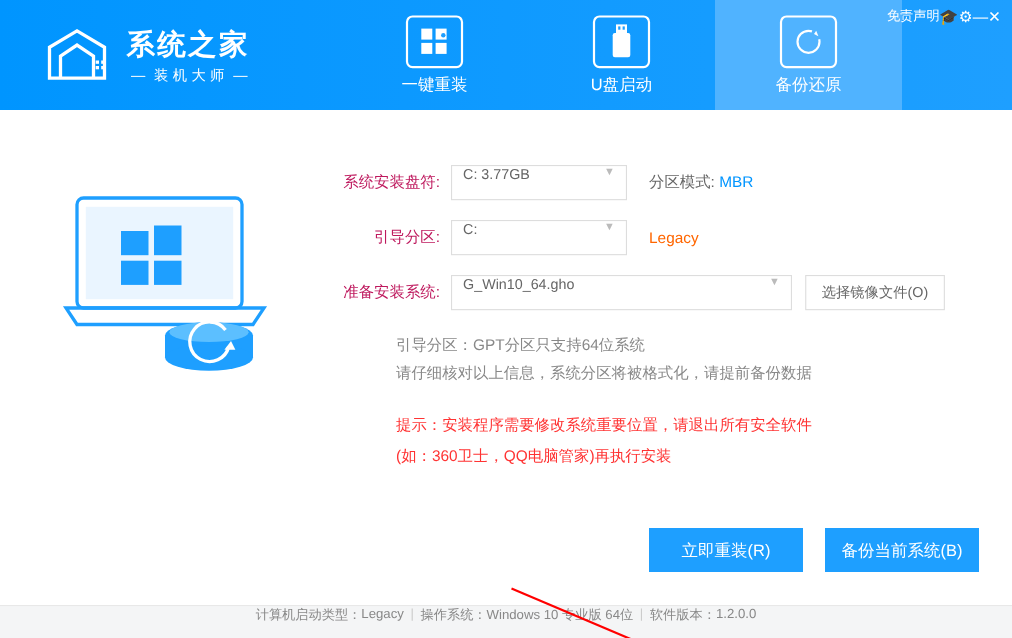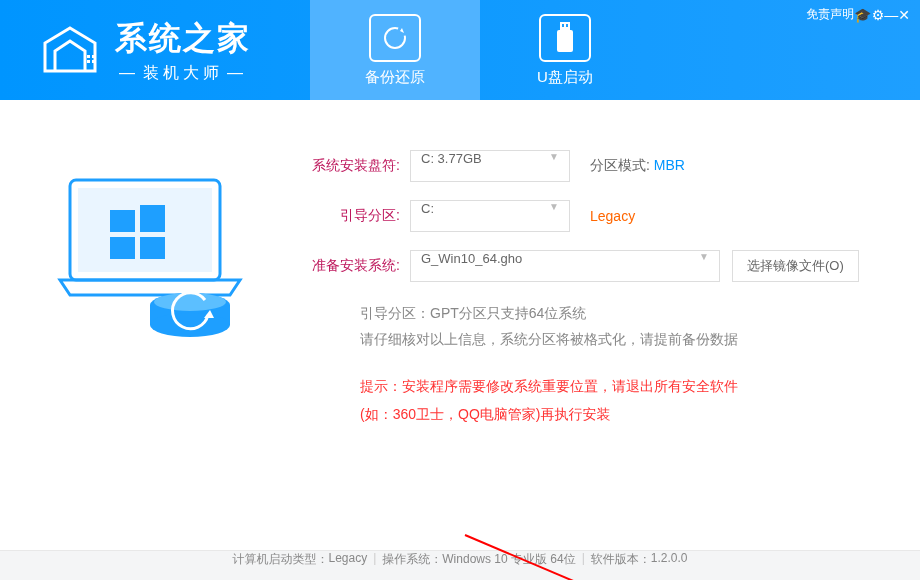--- a/index.html
+++ b/index.html
@@ -2,22 +2,22 @@
 <html><head>
   <meta charset="utf-8">
   <style>
     * { margin: 0; padding: 0; box-sizing: border-box; font-family: "Microsoft YaHei", sans-serif; }
     body { width: 920px; height: 580px; background: #fff; overflow: hidden; position: relative; }
     
     .header { height: 100px; background: linear-gradient(to right, #0095ff, #1e9fff); display: flex; align-items: center; }
     .logo-area { display: flex; align-items: center; padding-left: 35px; width: 310px; }
     .logo-icon { width: 70px; height: 55px; position: relative; }
     .logo-text { margin-left: 10px; }
-    .logo-title { color: #fff; font-size: 32px; font-weight: bold; letter-spacing: 2px; }
-    .logo-sub { color: #fff; font-size: 16px; text-align: center; letter-spacing: 4px; margin-top: 2px; }
+    .logo-title { color: #fff; font-size: 26px; font-weight: bold; letter-spacing: 2px; }
+    .logo-sub { color: #fff; font-size: 13px; text-align: center; letter-spacing: 4px; margin-top: 2px; }
     .logo-sub::before, .logo-sub::after { content: "—"; margin: 0 4px; }
     
     .nav-tabs { display: flex; height: 100%; flex: 1; }
     .nav-tab { width: 170px; display: flex; flex-direction: column; align-items: center; justify-content: center; color: #fff; cursor: pointer; }
     .nav-tab.active { background: #50b3ff; }
     .nav-tab-icon { width: 52px; height: 48px; border: 2px solid #fff; border-radius: 6px; display: flex; align-items: center; justify-content: center; margin-bottom: 6px; }
     .nav-tab-label { font-size: 15px; }
     
     .top-right { position: absolute; top: 6px; right: 10px; display: flex; align-items: center; color: #fff; font-size: 12px; }
     .top-right .icon-btn { cursor: pointer; font-size: 14px; }
@@ -61,39 +61,51 @@
         <rect x="52" y="37" width="3" height="3" fill="#fff"></rect>
         <rect x="57" y="37" width="3" height="3" fill="#fff"></rect>
       </svg>
     </div>
     <div class="logo-text">
       <div class="logo-title">系统之家</div>
       <div class="logo-sub">装机大师</div>
     </div>
   </div>
   <div class="nav-tabs">
-    <div class="nav-tab active">
+    <div class="nav-tab">
       <div class="nav-tab-icon">
-        <svg width="30" height="30" viewBox="0 0 30 30">
-            <circle cx="15" cy="15" r="10" fill="none" stroke="#fff" stroke-width="2" stroke-dasharray="50 10"></circle>
-            <path d="M20 8 L24 10 L22 5 Z" fill="#fff"></path>
+        <svg width="28" height="28" viewBox="0 0 28 28">
+            <rect x="2" y="2" width="10" height="10" fill="#fff"></rect>
+            <rect x="15" y="2" width="10" height="10" fill="#fff"></rect>
+            <rect x="2" y="15" width="10" height="10" fill="#fff"></rect>
+            <rect x="15" y="15" width="10" height="10" fill="#fff"></rect>
+            <circle cx="22" cy="8" r="2" fill="#1e9fff"></circle>
           </svg>
       </div>
-      <div class="nav-tab-label">备份还原</div>
+      <div class="nav-tab-label">一键重装</div>
     </div>
     <div class="nav-tab">
       <div class="nav-tab-icon">
         <svg width="20" height="32" viewBox="0 0 20 32">
             <rect x="5" y="0" width="10" height="8" fill="#fff"></rect>
             <rect x="2" y="8" width="16" height="22" rx="2" fill="#fff"></rect>
             <rect x="7" y="2" width="2" height="3" fill="#1e9fff"></rect>
             <rect x="11" y="2" width="2" height="3" fill="#1e9fff"></rect>
           </svg>
       </div>
       <div class="nav-tab-label">U盘启动</div>
+    </div>
+    <div class="nav-tab active">
+      <div class="nav-tab-icon">
+        <svg width="30" height="30" viewBox="0 0 30 30">
+            <circle cx="15" cy="15" r="10" fill="none" stroke="#fff" stroke-width="2" stroke-dasharray="50 10"></circle>
+            <path d="M20 8 L24 10 L22 5 Z" fill="#fff"></path>
+          </svg>
+      </div>
+      <div class="nav-tab-label">备份还原</div>
     </div>
   </div>
   <div class="top-right">
     <span>免责声明</span>
     <span class="icon-btn">🎓</span>
     <span class="icon-btn">⚙</span>
     <span class="icon-btn">—</span>
     <span class="icon-btn">✕</span>
   </div>
 </div>
@@ -158,20 +170,24 @@
       <div>提示：安装程序需要修改系统重要位置，请退出所有安全软件</div>
       <div>(如：360卫士，QQ电脑管家)再执行安装</div>
     </div>
   </div>
 
   <svg class="arrow" width="200" height="90" viewBox="0 0 200 90">
     <line x1="5" y1="5" x2="170" y2="75" stroke="#ff0000" stroke-width="2"></line>
     <polygon points="170,75 158,62 152,72" fill="#ff0000"></polygon>
   </svg>
 
+  <div class="action-buttons">
+    <button class="btn-primary">立即重装(R)</button>
+    <button class="btn-primary">备份当前系统(B)</button>
+  </div>
 </div>
 
 <div class="status-bar">
   <span>计算机启动类型：</span>
     <span>Legacy</span>
   <span class="sep">|</span>
   <span>操作系统：</span>
     <span>Windows 10 专业版 64位</span>
   <span class="sep">|</span>
   <span>软件版本：</span>

